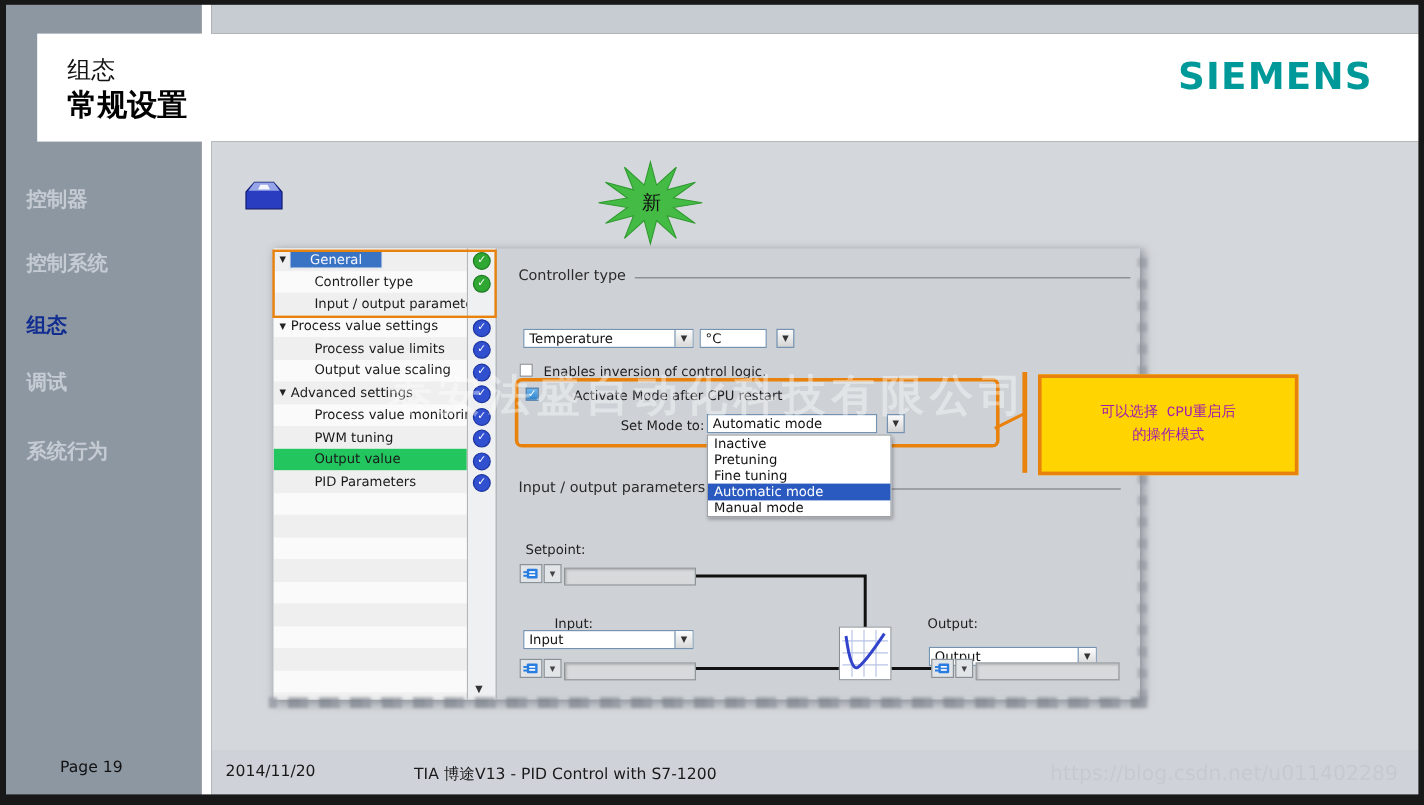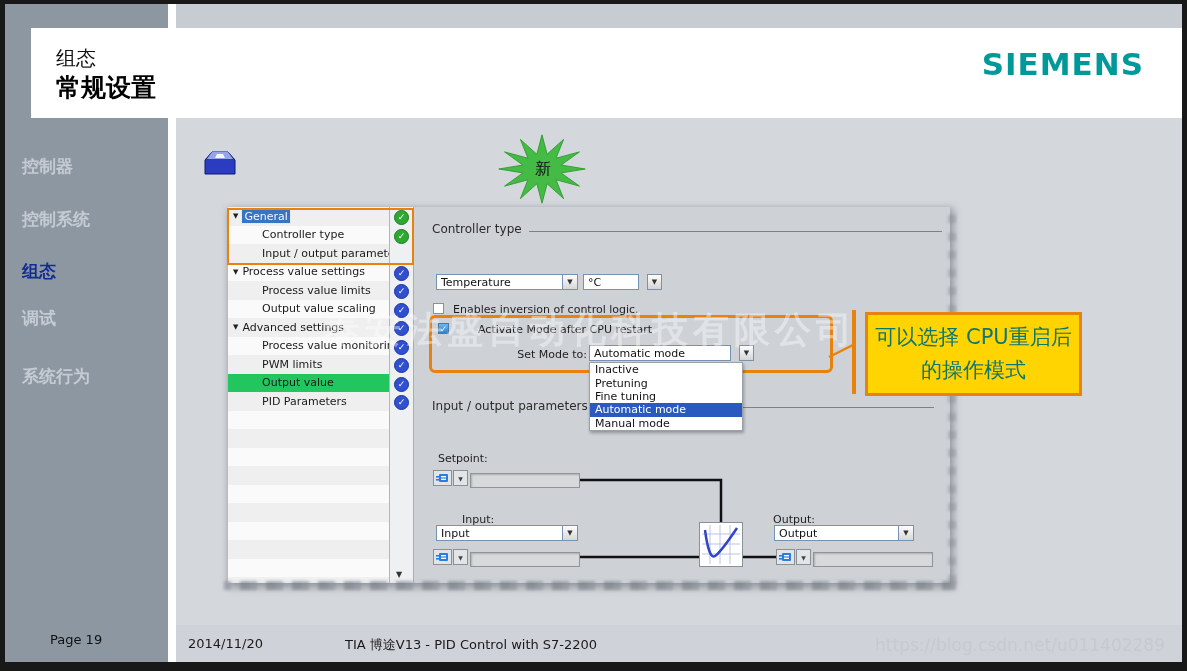--- a/index.html
+++ b/index.html
@@ -29,21 +29,21 @@
   #shot::after{content:"";position:absolute;left:-4px;right:-6px;bottom:-7px;height:9px;
         background:repeating-linear-gradient(88deg,rgba(145,150,158,.75) 0 7px,rgba(190,194,200,.25) 7px 16px,rgba(130,136,144,.7) 16px 26px);
         filter:blur(1.4px);}
   #shot::before{content:"";position:absolute;top:2px;bottom:0;right:-6px;width:8px;
         background:repeating-linear-gradient(2deg,rgba(150,155,162,.6) 0 8px,rgba(200,203,208,.2) 8px 18px);
         filter:blur(1.4px);}
   #tree{left:0;top:0;width:161px;height:376px;background:#f1f1f1;border-right:1px solid #b5b5b5;overflow:hidden;}
   .tree-row{height:18.5px;display:flex;align-items:center;font-size:11px;color:#1a1a1a;white-space:nowrap;}
   .tree-row .caret{font-size:7px;margin:0 4px 0 5px;color:#222;}
   .tree-row.lvl1{padding-left:34px;}
-  .tree-row .lbl.selected{background:#3973c4;color:#f4f6ff;padding:0 2px;outline:1px dotted #dce4f0;}
+  .tree-row .lbl.selected{background:#3973c4;color:#f4f6ff;padding:0 16px;outline:1px dotted #dce4f0;}
   #statuscol{left:162px;top:0;width:23px;height:376px;background:#eff0f1;border-right:1px solid #a8adb2;}
   .chk{position:absolute;left:4px;width:13px;height:13px;border-radius:50%;color:#fff;
        font-size:9px;font-weight:bold;line-height:13px;text-align:center;}
   .chk.green{background:#2fa833;border:1px solid #1d7a22;}
   .chk.blue{background:#3050d0;border:1px solid #1c34a0;}
   #scroll-arrow{left:168px;top:363px;font-size:8px;color:#333;}
   
   #panel{left:186px;top:0;width:536px;height:376px;}
   .sec-label{font-size:12px;color:#2b2b2b;}
   .hrule{height:1px;background:#7d8287;}
@@ -65,21 +65,21 @@
   .orange-box{border:2px solid #e8820d;box-sizing:border-box;}
   .orange-box.round{border-width:3px;border-radius:6px;}
   #mode-list{left:175px;top:155px;width:152px;background:#fff;border:1px solid #9aa0a6;z-index:12;
       box-shadow:1px 2px 3px rgba(0,0,0,.3);}
   .mode-opt{height:13.4px;font-size:11px;color:#111;padding-left:5px;display:flex;align-items:center;white-space:nowrap;}
   .mode-opt.sel{background:#2a5ac0;color:#fff;}
   
   #callout-bar{left:852px;top:310px;width:4px;height:84px;background:#e8820d;}
   #callout{left:865px;top:312px;width:217px;height:84px;background:#ffd400;border:3px solid #e8820d;
       box-sizing:border-box;display:flex;flex-direction:column;justify-content:center;align-items:center;}
-  #callout div{font-size:21px;color:#0f766e;line-height:1.55;}
+  #callout div{font-size:12px;color:#a21caf;line-height:1.55;font-family:Liberation Mono, monospace;}
   
   #wm-center{left:280px;top:306px;width:600px;font-size:36px;font-weight:bold;letter-spacing:5px;
       color:rgba(252,252,252,.42);pointer-events:none;z-index:20;white-space:nowrap;margin-left:44px;}
   #wm-url{right:22px;top:635px;font-size:17px;color:#c6cad0;}
   svg{display:block;}
 </style>
 </head>
 <body>
 
 <div id="slide">
@@ -96,21 +96,21 @@
   <div id="footer" class="abs"></div>
   <div id="nav-items">
       <div class="abs nav-item" style="top: 155px;">控制器</div>
       <div class="abs nav-item" style="top: 208px;">控制系统</div>
       <div class="abs nav-item active" style="top: 260px;">组态</div>
       <div class="abs nav-item" style="top: 307px;">调试</div>
       <div class="abs nav-item" style="top: 365px;">系统行为</div>
     </div>
   <div id="page-num" class="abs">Page 19</div>
   <div class="abs foot-text" style="left:188px;">2014/11/20</div>
-  <div class="abs foot-text" style="left:345px;">TIA 博途V13 - PID Control with S7-2200</div>
+  <div class="abs foot-text" style="left:345px;">TIA 博途V13 - PID Control with S7-1200</div>
 
   <svg class="abs" style="left:202px;top:149px;" width="36" height="28" viewBox="0 0 36 28">
     <path d="M3,11 L10,3 L26,3 L33,11 L33,25 L3,25 Z" fill="#2a3cc0" stroke="#101a70" stroke-width="1"></path>
     <path d="M10,3 L26,3 L31,10 L5,10 Z" fill="#96a4e8"></path>
     <path d="M15,5 L21,5 L23,9 L13,9 Z" fill="#ffffff" opacity="0.9"></path>
   </svg>
   <svg class="abs" style="left:490px;top:133px;" width="104" height="72" viewBox="0 0 100 80">
     <polygon fill="#44bb44" stroke="#2f9a2f" stroke-width="1" points="98,40 71.3,35.6 91.6,21 65.6,28 74,7.1 55.7,23.6 50,2 44.3,23.6 26,7.1 34.4,28 8.4,21 28.7,35.6 2,40 28.7,44.4 8.4,59 34.4,52 26,72.9 44.3,56.4 50,78 55.7,56.4 74,72.9 65.6,52 91.6,59 71.3,44.4"></polygon>
   </svg>
   <div id="star-badge-text" class="abs">新</div>
@@ -139,21 +139,21 @@
           <span class="lbl">Output value scaling</span>
         </div>
         <div class="tree-row" style="background: rgb(239, 239, 239);">
           <span class="caret">▼</span>
           <span class="lbl">Advanced settings</span>
         </div>
         <div class="tree-row lvl1" style="background: rgb(250, 250, 250);">
           <span class="lbl">Process value monitoring</span>
         </div>
         <div class="tree-row lvl1" style="background: rgb(239, 239, 239);">
-          <span class="lbl">PWM limits</span>
+          <span class="lbl">PWM tuning</span>
         </div>
         <div class="tree-row lvl1" style="background: #22c55e;">
           <span class="lbl">Output value</span>
         </div>
         <div class="tree-row lvl1" style="background: rgb(239, 239, 239);">
           <span class="lbl">PID Parameters</span>
         </div>
         <div class="tree-row" style="background: rgb(250, 250, 250);"></div>
         <div class="tree-row" style="background: rgb(239, 239, 239);"></div>
         <div class="tree-row" style="background: rgb(250, 250, 250);"></div>
@@ -257,21 +257,21 @@
             <line x1="21" y1="3" x2="21" y2="42"></line>
             <line x1="31" y1="3" x2="31" y2="42"></line>
           <line x1="3" y1="12" x2="41" y2="12"></line>
             <line x1="3" y1="22" x2="41" y2="22"></line>
             <line x1="3" y1="32" x2="41" y2="32"></line>
         </g>
         <path d="M6,8 Q10,38 16,34 T38,6" stroke="#3344cc" stroke-width="2.5" fill="none"></path>
       </svg>
 
       <div class="abs cb-label" style="left:359px;top:306px;">Output:</div>
-      <div class="abs tia-select" style="left:360px;top:318px;width:140px;">
+      <div class="abs tia-select" style="left:360px;top:332px;width:140px;">
         <span>Output</span>
         <span class="arr">▼</span>
       </div>
       <div class="abs gray-btn" style="left:362px;top:342px;">
         <svg width="13" height="10" viewBox="0 0 13 10">
             <rect x="3" y="1" width="9" height="8" rx="1" fill="#2a7de0"></rect>
             <rect x="0" y="3" width="4" height="1.6" fill="#2a7de0"></rect>
             <rect x="0" y="6" width="4" height="1.6" fill="#2a7de0"></rect>
             <rect x="5" y="3" width="5" height="1.4" fill="#fff"></rect>
             <rect x="5" y="5.6" width="5" height="1.4" fill="#fff"></rect>

